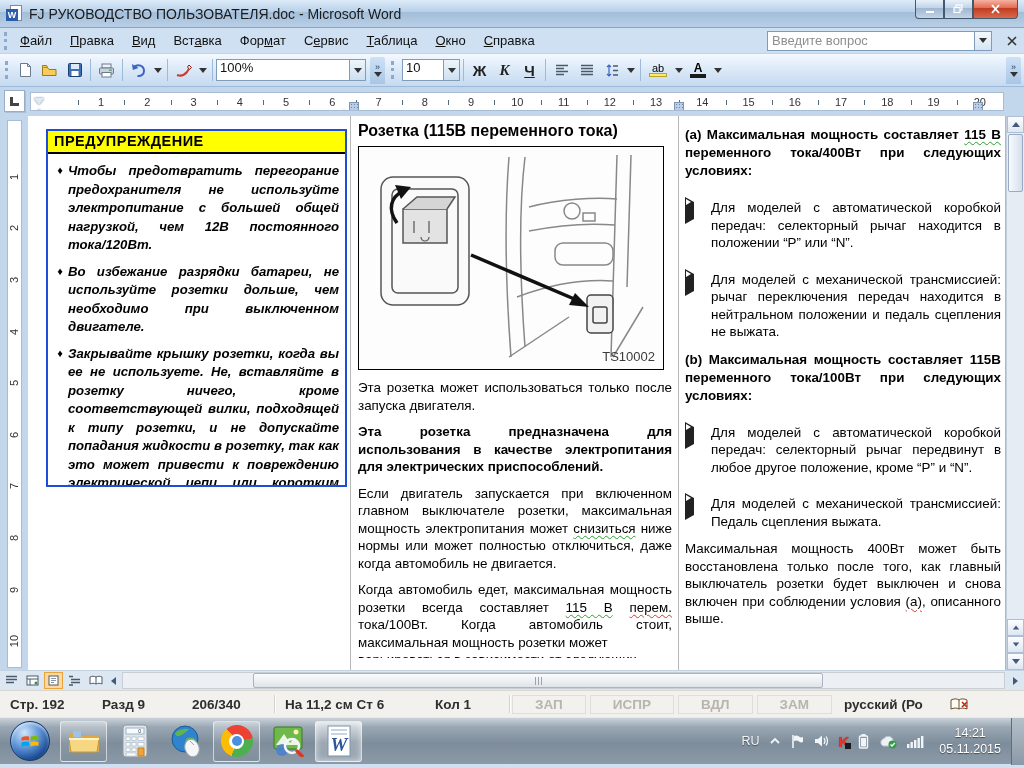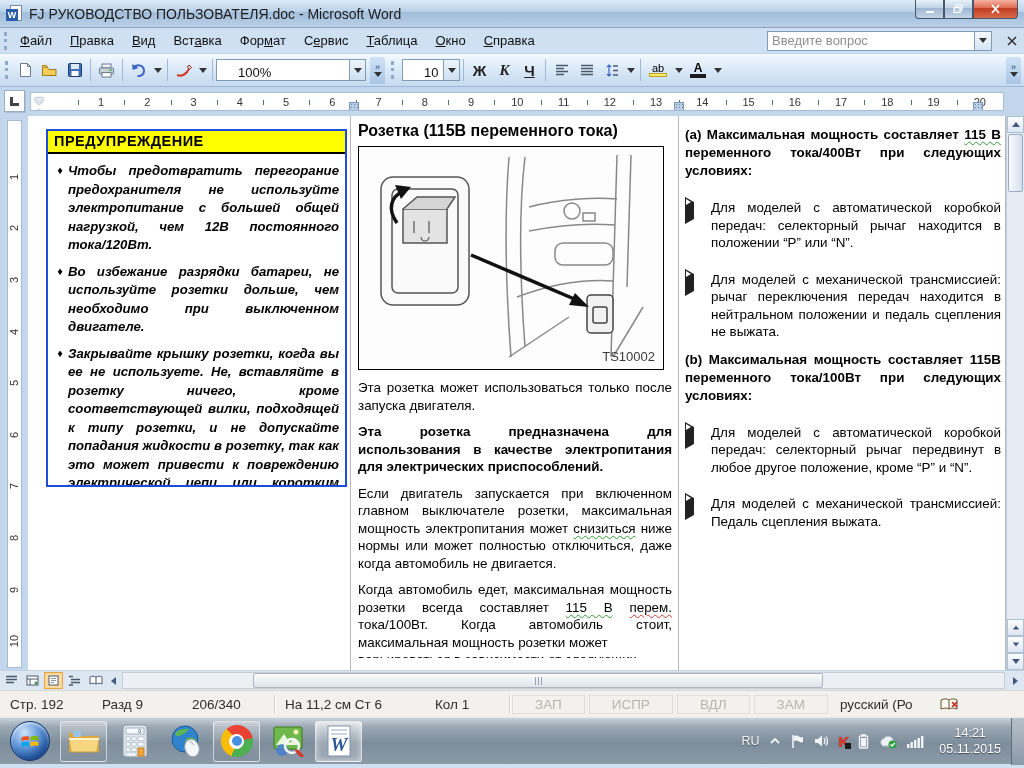--- a/index.html
+++ b/index.html
@@ -34,22 +34,22 @@
     display:flex;align-items:center;justify-content:center;}
   .tri-down{width:0;height:0;border-left:4px solid transparent;border-right:4px solid transparent;border-top:5px solid #333;}
   .menuclose{width:20px;height:20px;display:flex;align-items:center;justify-content:center;margin-left:6px;margin-right:2px;}
 
   
   .toolbar{height:33px;background:linear-gradient(#f3f9ff,#d8e7f7 55%,#c6daf0);border-bottom:1px solid #9db9da;
     display:flex;align-items:center;padding:0 3px;}
   .tbtn{width:25px;height:25px;border-radius:2px;display:flex;align-items:center;justify-content:center;flex:none;}
   .tsep{width:1px;height:22px;background:#9fb9d8;margin:0 3px;flex:none;}
   .tarrow{width:13px;height:25px;display:flex;align-items:center;justify-content:center;flex:none;}
-  .combo{height:22px;background:#fff;border:1px solid #7f9db9;display:flex;align-items:flex-end;font-size:13px;
-    padding-left:21px;flex:none;position:relative;color:#111;}
+  .combo{height:22px;background:#fff;border:1px solid #7f9db9;display:flex;align-items:flex-start;font-size:13px;
+    padding-left:3px;flex:none;position:relative;color:#111;}
   .combo .arrowpart{margin-left:auto;width:16px;height:20px;background:linear-gradient(#eef5fc,#cddff1);
     border-left:1px solid #7f9db9;display:flex;align-items:center;justify-content:center;}
   .tbopt{width:15px;height:27px;display:flex;flex-direction:column;align-items:center;justify-content:center;gap:2px;
     background:linear-gradient(#cfe2f5,#a9c6e6);border-radius:2px 2px 0 0;flex:none;}
   .tbopt .chev{font-size:9px;line-height:6px;color:#23436b;transform:rotate(0deg);}
   .glyphbtn{font-size:15px;font-weight:bold;color:#222;}
   .itl{font-family:"Liberation Serif",serif;font-style:italic;font-weight:bold;}
   .undl{text-decoration:underline;}
 
   
@@ -119,21 +119,21 @@
   .harrow{width:17px;height:17px;display:flex;align-items:center;justify-content:center;flex:none;}
   .tl{width:0;height:0;border-top:4px solid transparent;border-bottom:4px solid transparent;border-right:5px solid #44597a;}
   .tr{width:0;height:0;border-top:4px solid transparent;border-bottom:4px solid transparent;border-left:5px solid #44597a;}
   .hchan{flex:1;height:17px;background:#eceff3;border:1px solid #c8ced6;position:relative;margin-right:2px;}
   .hthumb{position:absolute;left:130px;width:570px;top:0;height:15px;background:linear-gradient(#fbfcfd,#dfe4ea);
     border:1px solid #aab3bf;border-radius:2px;display:flex;align-items:center;justify-content:center;gap:2px;}
   .gripline{width:1px;height:8px;background:#9aa5b1;box-shadow:3px 0 0 #9aa5b1,6px 0 0 #9aa5b1;margin-right:6px;}
 
   
   .statusbar{height:27px;background:#f2f1ee;border-top:1px solid #d8d6d0;display:flex;align-items:center;
-    font-size:13.5px;color:#2e2e2e;flex:none;}
+    font-size:13.5px;color:#2e2e2e;flex:none;font-weight:bold;}
   .sseg{padding:0 10px;white-space:nowrap;}
   .ssep{width:1px;height:18px;background:#d4d2cb;box-shadow:1px 0 0 #fff;flex:none;}
   .sflag{color:#b7b5ae;border:1px solid #e0deda;padding:1px 22px;margin:0 2px;white-space:nowrap;}
   .bookbtn{margin-left:14px;width:26px;display:flex;justify-content:center;}
 
   
   .taskbar{height:47px;background:linear-gradient(#c9d2da,#9aa7b3 20%,#7e8d9b 55%,#8c9aa8);border-top:1px solid #e4eaf0;
     display:flex;align-items:center;flex:none;position:relative;}
   .orb{width:40px;height:40px;border-radius:50%;margin:0 8px 0 10px;flex:none;
     background:radial-gradient(circle at 35% 28%,#cfe5fb,#5e93d6 42%,#1e4f97 72%,#0b2c5e);
@@ -490,20 +490,21 @@
         </div>
         <p class="rhead" style="margin-top:10px;">(b) Максимальная мощность составляет 115В переменного тока/100Вт при следующих условиях:</p>
         <div class="abullet">
           <span class="arr"><span class="arrshape"></span></span>
           <p>Для моделей с автоматической коробкой передач: селекторный рычаг передвинут в любое другое положение, кроме “P” и “N”.</p>
         </div>
         <div class="abullet">
           <span class="arr"><span class="arrshape"></span></span>
           <p>Для моделей с механической трансмиссией: Педаль сцепления выжата.</p>
         </div>
+        <p class="just" style="margin-top:10px;"><span>Максимальная мощность 400Вт может быть восстановлена только после того, как главный выключатель розетки будет выключен и снова включен при соблюдении условия </span><span class="wavy-r">(a)</span><span>, описанного выше.</span></p>
       </div>
     </div>
 
     <div class="vscroll">
       <div class="sbtn">
           <span class="tu"></span>
         </div>
       <div class="vthumb"></div>
       <div class="vchan"></div>
       <div class="sbtn">

